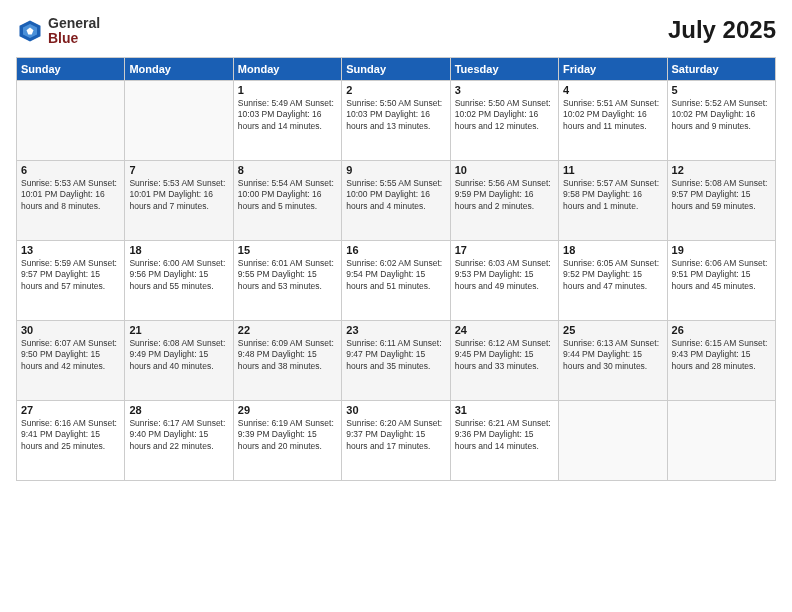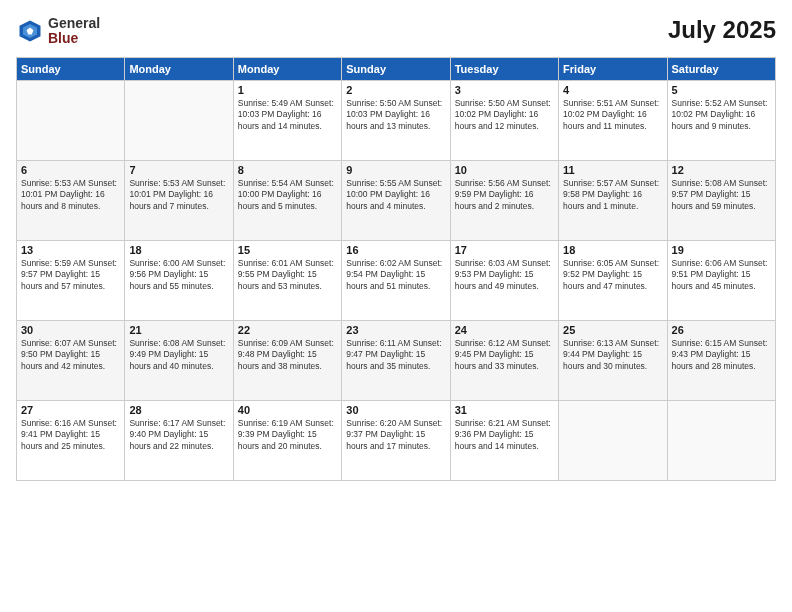--- a/index.html
+++ b/index.html
@@ -297,21 +297,21 @@
 Sunset: 9:41 PM
 Daylight: 15 hours and 25 minutes.</div>
           </td>
           <td>
             <span class="day-num">28</span>
             <div class="day-info">Sunrise: 6:17 AM
 Sunset: 9:40 PM
 Daylight: 15 hours and 22 minutes.</div>
           </td>
           <td>
-            <span class="day-num">40</span>
+            <span class="day-num">29</span>
             <div class="day-info">Sunrise: 6:19 AM
 Sunset: 9:39 PM
 Daylight: 15 hours and 20 minutes.</div>
           </td>
           <td>
             <span class="day-num">30</span>
             <div class="day-info">Sunrise: 6:20 AM
 Sunset: 9:37 PM
 Daylight: 15 hours and 17 minutes.</div>
           </td>

